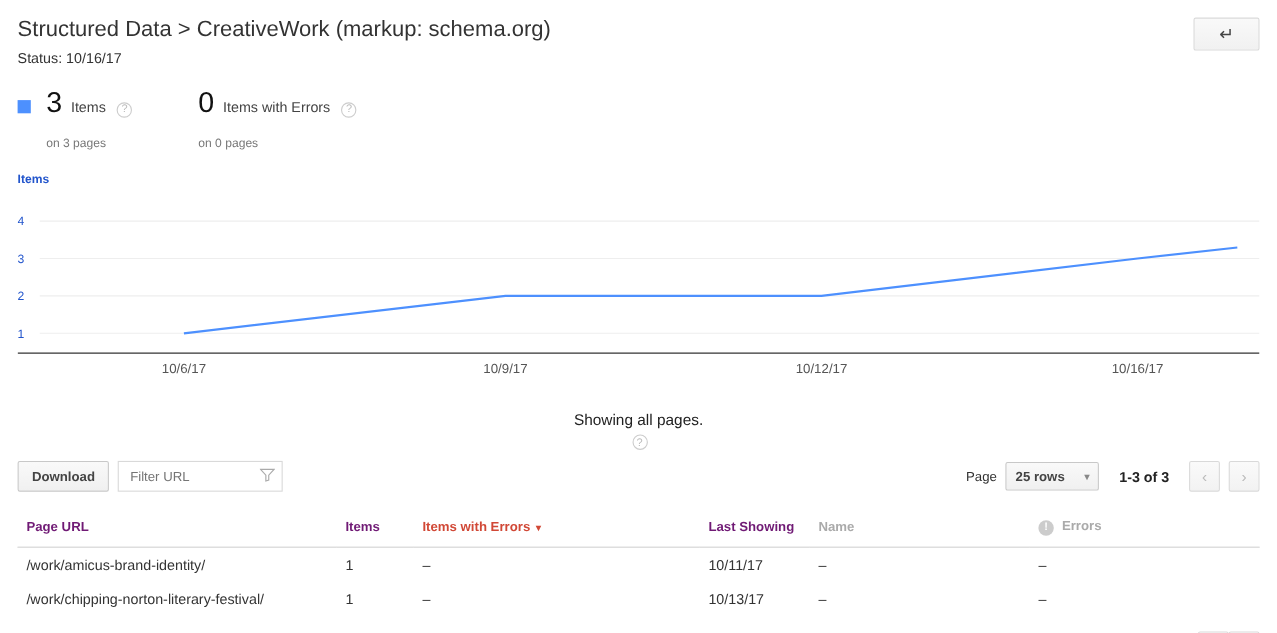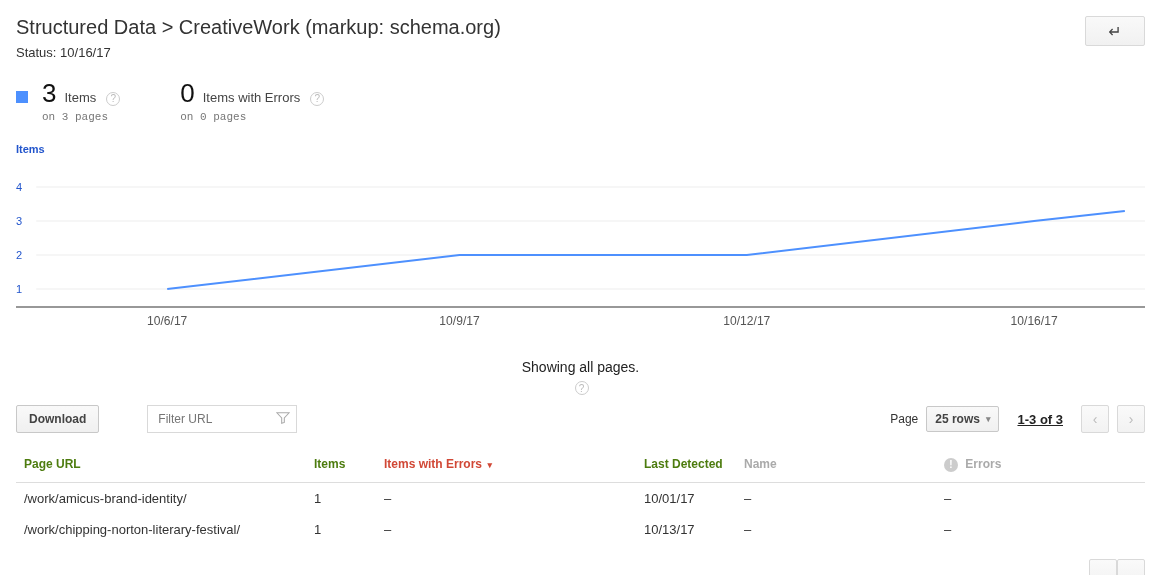--- a/index.html
+++ b/index.html
@@ -24,21 +24,21 @@
     cursor: pointer;
     display: flex; align-items: center; justify-content: center;
     font-size: 16px; color: #444;
   }
   .metrics { display: flex; gap: 60px; margin-bottom: 20px; }
   .metric { display: flex; flex-direction: column; }
   .metric-row { display: flex; align-items: baseline; gap: 8px; }
   .swatch { width: 12px; height: 12px; background: #4d90fe; display: inline-block; margin-right: 6px; position: relative; top: 1px; }
   .big-num { font-size: 26px; font-weight: 400; color: #111; }
   .metric-label { font-size: 13px; color: #444; }
-  .metric-sub { font-size: 11px; color: #777; margin-left: 26px; margin-top: 2px; font-family: Liberation Mono, monospace; }
+  .metric-sub { font-size: 11px; color: #777; margin-left: 26px; margin-top: 16px; }
   .metric-sub.noindent { margin-left: 0; }
   .help-circle {
     display: inline-flex; width: 14px; height: 14px; border: 1px solid #ccc;
     border-radius: 50%; font-size: 10px; color: #bbb; align-items: center;
     justify-content: center; cursor: pointer; margin-left: 2px;
   }
   .chart-wrap { margin-bottom: 20px; }
   .chart-legend { font-size: 11px; color: #2255cc; font-weight: bold; margin-bottom: 4px; }
   .chart-svg { width: 100%; height: 180px; display: block; }
   .showing { font-size: 14px; margin-bottom: 10px; display: flex; align-items: center; gap: 6px; flex-direction: column; }
@@ -46,50 +46,50 @@
   .dl-btn {
     border: 1px solid #c8c8c8;
     background: linear-gradient(#f9f9f9,#f0f0f0);
     padding: 6px 12px;
     font-size: 12px; font-weight: bold; color: #444;
     border-radius: 2px; cursor: pointer;
   }
   .filter-wrap {
     position: relative; width: 150px;
     border: 1px solid #d9d9d9; height: 28px;
-    display: flex; align-items: center; padding: 0 26px 0 8px; margin-left: 40px;
+    display: flex; align-items: center; padding: 0 26px 0 8px;
   }
   .filter-wrap input {
     border: none; outline: none; width: 100%; font-size: 12px; color: #555;
   }
   .funnel {
     position: absolute; right: 6px; top: 5px; color: #999;
   }
   .spacer { flex: 1; }
   .show-label { font-size: 12px; color: #333; }
   .rows-select {
     border: 1px solid #c8c8c8;
     background: linear-gradient(#f9f9f9,#f0f0f0);
     padding: 5px 8px; font-size: 12px; font-weight: bold; color: #444;
-    cursor: pointer; display: flex; align-items: center; gap: 6px;
+    cursor: pointer; display: flex; align-items: center; gap: 18px;
     border-radius: 2px;
   }
   .caret-down { font-size: 9px; color: #888; }
-  .range-text { font-size: 13px; font-weight: bold; margin: 0 10px; text-decoration: underline; }
+  .range-text { font-size: 13px; font-weight: bold; margin: 0 10px; }
   .pager-btn {
     width: 28px; height: 28px;
     border: 1px solid #d9d9d9;
     background: linear-gradient(#fafafa,#f2f2f2);
     display: flex; align-items: center; justify-content: center;
     color: #bbb; cursor: pointer; border-radius: 2px;
     font-size: 14px;
   }
   table { width: 100%; border-collapse: collapse; }
   thead th {
-    text-align: left; font-size: 12px; font-weight: bold; color: #4d7c0f;
+    text-align: left; font-size: 12px; font-weight: bold; color: #701a75;
     border-bottom: 1px solid #ddd; padding: 10px 8px;
   }
   th.sorted { color: #d14836; cursor: pointer; }
   th.muted { color: #aaa; }
   tbody td {
     font-size: 13px; color: #333; padding: 8px 8px;
   }
   .err-icon {
     display: inline-flex; width: 14px; height: 14px; background: #ccc;
     border-radius: 50%; color: #fff; font-size: 10px; font-weight: bold;
@@ -202,34 +202,34 @@
       <col>
   </colgroup>
   <thead>
     <tr>
       <th>Page URL</th>
       <th>Items</th>
       <th class="sorted">
         <span>Items with Errors</span>
         <span class="sort-caret">▾</span>
       </th>
-      <th>Last Detected</th>
+      <th>Last Showing</th>
       <th class="muted">Name</th>
       <th class="muted">
         <span class="err-icon">!</span>
         <span>Errors</span>
       </th>
     </tr>
   </thead>
   <tbody id="tbody">
       <tr>
         <td>/work/amicus-brand-identity/</td>
         <td>1</td>
         <td>–</td>
-        <td>10/01/17</td>
+        <td>10/11/17</td>
         <td>–</td>
         <td>–</td>
       </tr>
       <tr>
         <td>/work/chipping-norton-literary-festival/</td>
         <td>1</td>
         <td>–</td>
         <td>10/13/17</td>
         <td>–</td>
         <td>–</td>

